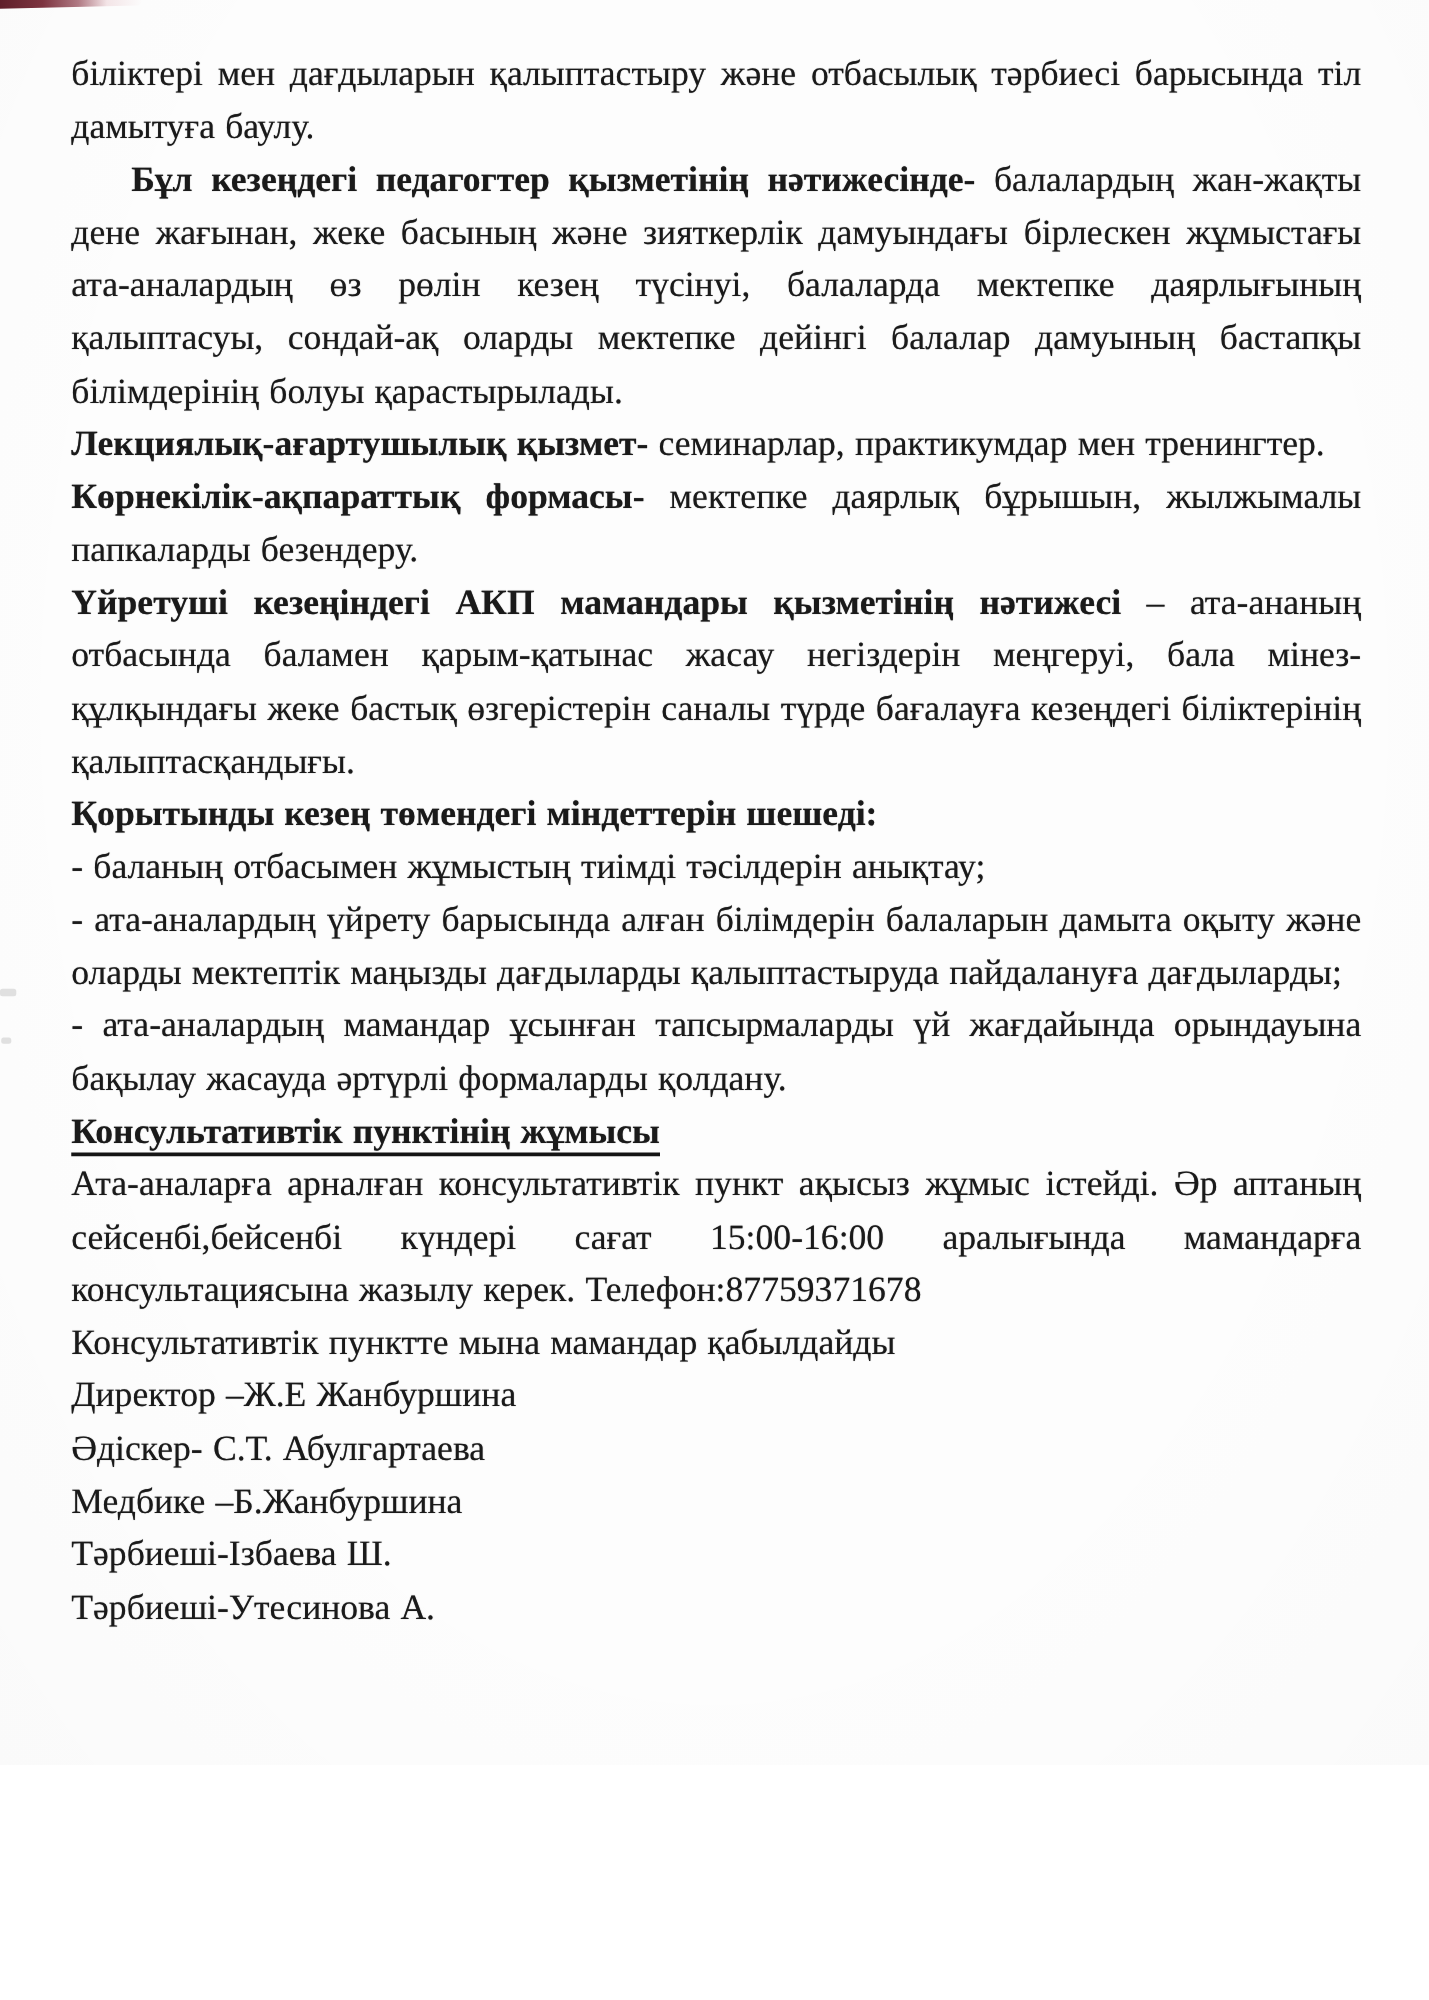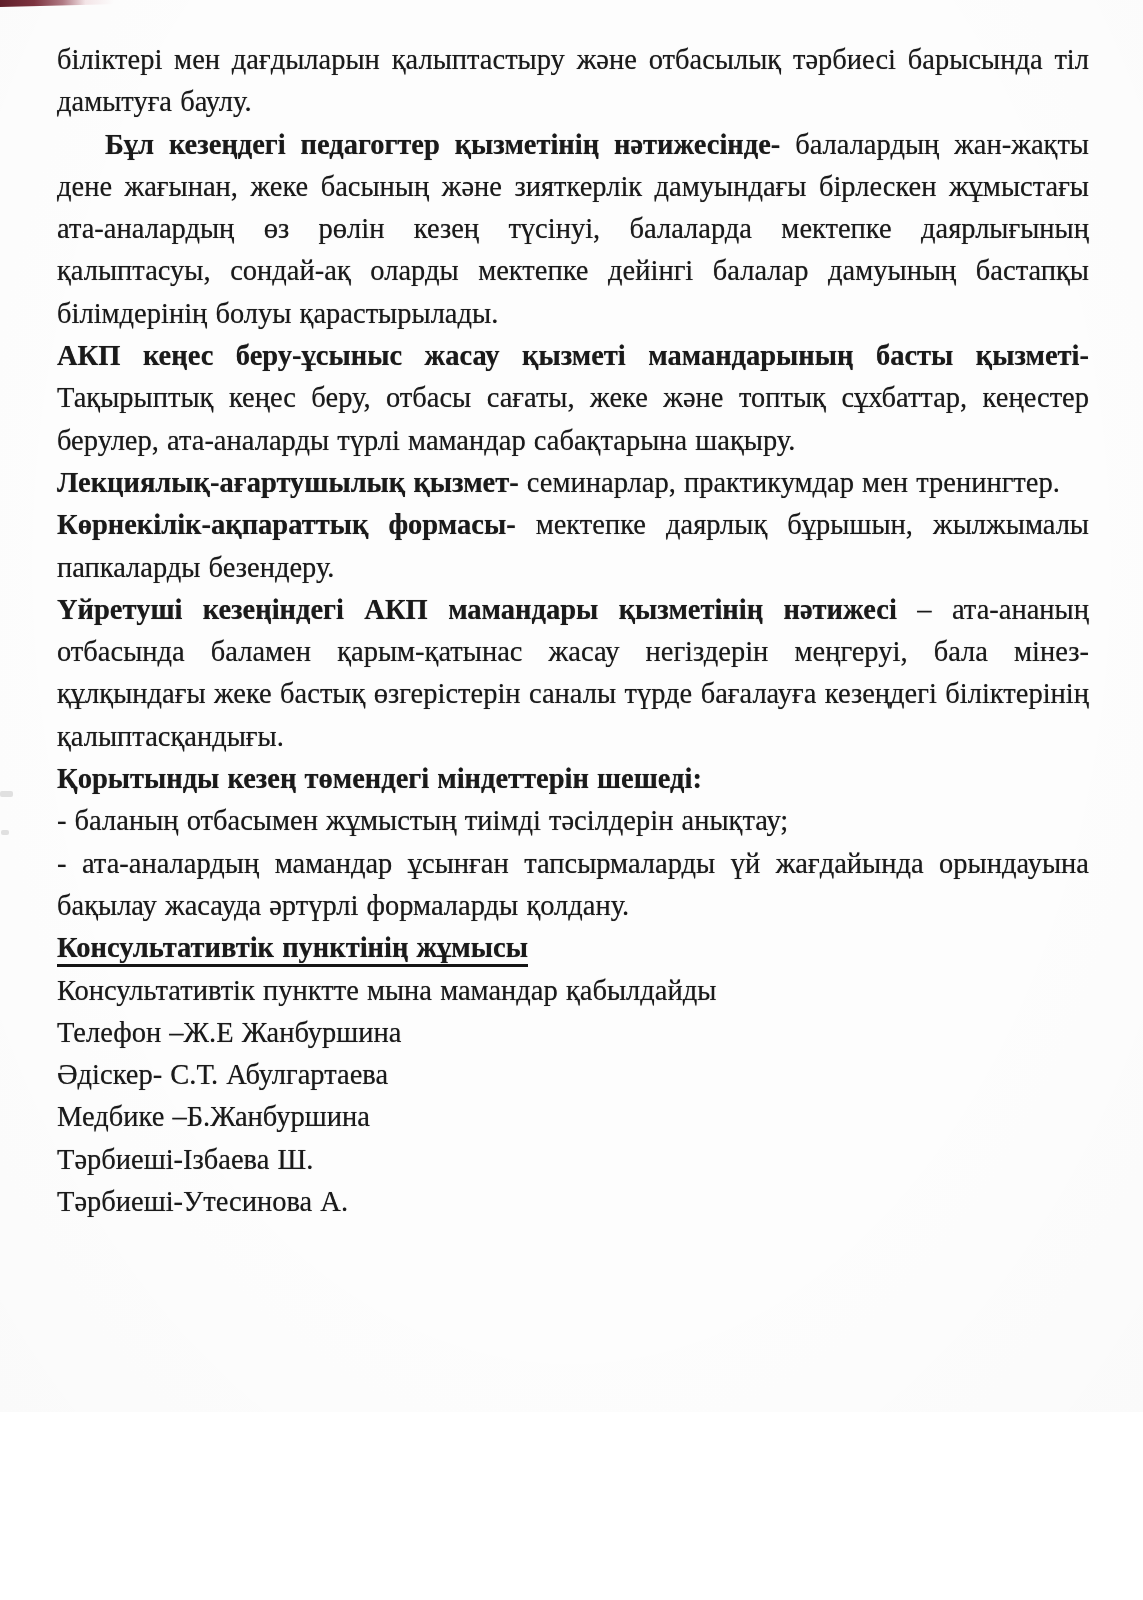--- a/index.html
+++ b/index.html
@@ -58,23 +58,20 @@
   <div class="content">
 
     <p>
       <span>біліктері мен дағдыларын қалыптастыру және отбасылық тәрбиесі барысында тіл дамытуға баулу.</span>
     </p>
 
     <p class="indent">
       <span class="b">Бұл кезеңдегі педагогтер қызметінің нәтижесінде-</span><span> балалардың жан-жақты дене жағынан, жеке басының және зияткерлік дамуындағы бірлескен жұмыстағы ата-аналардың өз рөлін кезең түсінуі, балаларда мектепке даярлығының қалыптасуы, сондай-ақ оларды мектепке дейінгі балалар дамуының бастапқы білімдерінің болуы қарастырылады.</span>
     </p>
 
-    <p>
-      <span class="b">АКП кеңес беру-ұсыныс жасау қызметі мамандарының басты қызметі-</span><span> Тақырыптық кеңес беру, отбасы сағаты, жеке және топтық сұхбаттар, кеңестер берулер, ата-аналарды түрлі мамандар сабақтарына шақыру.</span>
-    </p>
 
     <p>
       <span class="b">Лекциялық-ағартушылық қызмет-</span><span> семинарлар, практикумдар мен тренингтер.</span>
     </p>
 
     <p>
       <span class="b">Көрнекілік-ақпараттық формасы-</span><span> мектепке даярлық бұрышын, жылжымалы папкаларды безендеру.</span>
     </p>
 
     <p>
@@ -82,34 +79,40 @@
     </p>
 
     <p>
       <span class="b">Қорытынды кезең төмендегі міндеттерін шешеді:</span>
     </p>
 
     <p>
       <span>- баланың отбасымен жұмыстың тиімді тәсілдерін анықтау;</span>
     </p>
     <p>
+      <span>- ата-аналардың үйрету барысында алған білімдерін балаларын дамыта оқыту және оларды мектептік маңызды дағдыларды қалыптастыруда пайдалануға дағдыларды;</span>
+    </p>
+    <p>
       <span>- ата-аналардың мамандар ұсынған тапсырмаларды үй жағдайында орындауына бақылау жасауда әртүрлі формаларды қолдану.</span>
     </p>
 
     <p>
       <span class="hu">Консультативтік пунктінің жұмысы</span>
     </p>
 
+    <p>
+      <span>Ата-аналарға арналған консультативтік пункт ақысыз жұмыс істейді. Әр аптаның сейсенбі,бейсенбі күндері сағат 15:00-16:00 аралығында мамандарға консультациясына жазылу керек. Телефон:87759371678</span>
+    </p>
 
     <p class="staff">
       <span>Консультативтік пунктте мына мамандар қабылдайды</span>
     </p>
 
     <p class="left staff">
-      <span>Телефон  –Ж.Е Жанбуршина</span>
+      <span>Директор  –Ж.Е Жанбуршина</span>
     </p>
     <p class="left staff">
       <span>Әдіскер- С.Т. Абулгартаева</span>
     </p>
     <p class="left staff">
       <span>Медбике –Б.Жанбуршина</span>
     </p>
     <p class="left staff">
       <span>Тәрбиеші-Ізбаева Ш.</span>
     </p>

